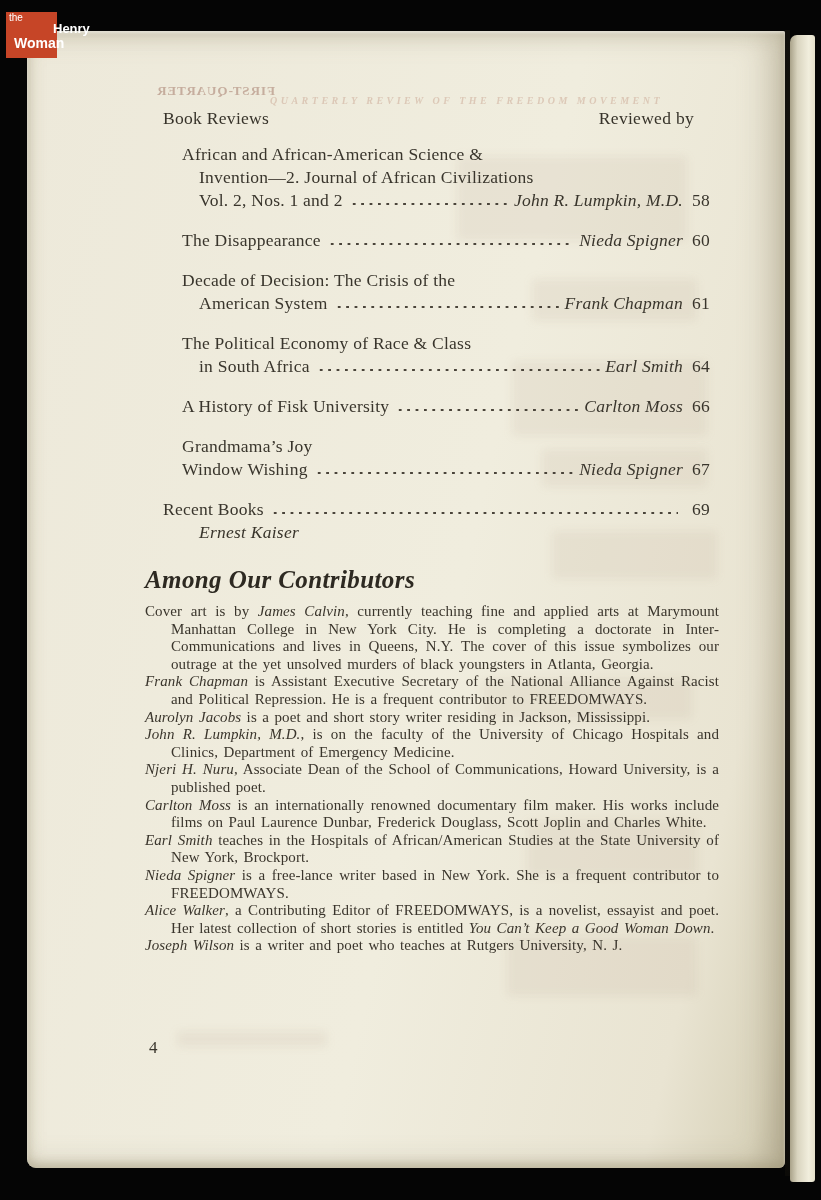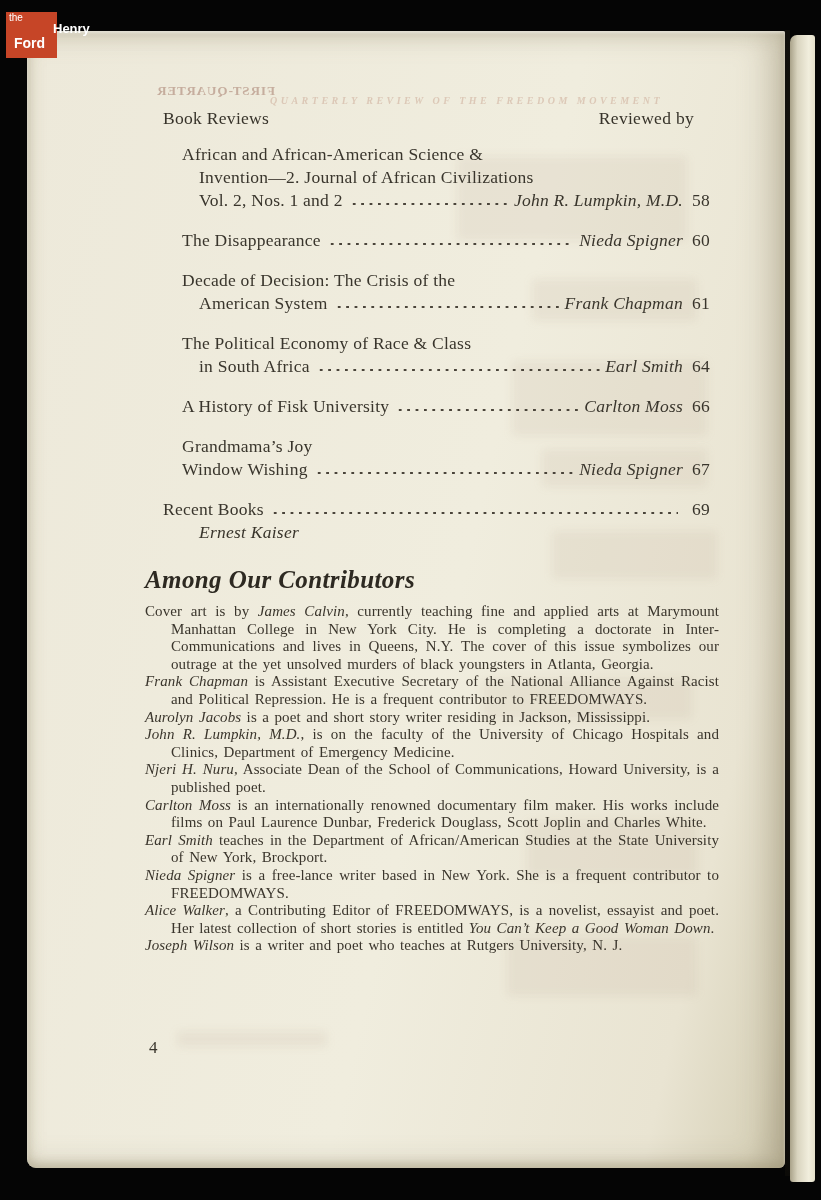--- a/index.html
+++ b/index.html
@@ -186,26 +186,26 @@
 
   <div class="contrib-heading">Among Our Contributors</div>
 
   <div class="contribs">
     <p class="contrib"><span>Cover art is by </span><span class="it">James Calvin</span><span>, currently teaching fine and applied arts at Marymount Manhattan College in New York City. He is completing a doctorate in Inter-Communications and lives in Queens, N.Y. The cover of this issue symbolizes our outrage at the yet unsolved murders of black youngsters in Atlanta, Georgia.</span></p>
     <p class="contrib"><span class="it">Frank Chapman</span><span> is Assistant Executive Secretary of the National Alliance Against Racist and Political Repression. He is a frequent contributor to FREEDOMWAYS.</span></p>
     <p class="contrib"><span class="it">Aurolyn Jacobs</span><span> is a poet and short story writer residing in Jackson, Mississippi.</span></p>
     <p class="contrib"><span class="it">John R. Lumpkin, M.D.</span><span>, is on the faculty of the University of Chicago Hospitals and Clinics, Department of Emergency Medicine.</span></p>
     <p class="contrib"><span class="it">Njeri H. Nuru</span><span>, Associate Dean of the School of Communications, Howard University, is a published poet.</span></p>
     <p class="contrib"><span class="it">Carlton Moss</span><span> is an internationally renowned documentary film maker. His works include films on Paul Laurence Dunbar, Frederick Douglass, Scott Joplin and Charles White.</span></p>
-    <p class="contrib"><span class="it">Earl Smith</span><span> teaches in the Department of African/American Studies at the State University of New York, Brockport.</span></p>
+    <p class="contrib"><span class="it">Earl Smith</span><span> teaches in the Hospitals of African/American Studies at the State University of New York, Brockport.</span></p>
     <p class="contrib"><span class="it">Nieda Spigner</span><span> is a free-lance writer based in New York. She is a frequent contributor to FREEDOMWAYS.</span></p>
     <p class="contrib"><span class="it">Alice Walker</span><span>, a Contributing Editor of FREEDOMWAYS, is a novelist, essayist and poet. Her latest collection of short stories is entitled </span><span class="it">You Can’t Keep a Good Woman Down</span><span>.</span></p>
     <p class="contrib"><span class="it">Joseph Wilson</span><span> is a writer and poet who teaches at Rutgers University, N. J.</span></p>
   </div>
 
   <div class="folio">4</div>
 </div>
 
 <div class="hf-logo">
   <span class="hf-the">the</span>
   <span class="hf-henry">Henry</span>
-  <span class="hf-ford">Ford</span>
+  <span class="hf-ford">Woman</span>
 </div>
 
 </body></html>

